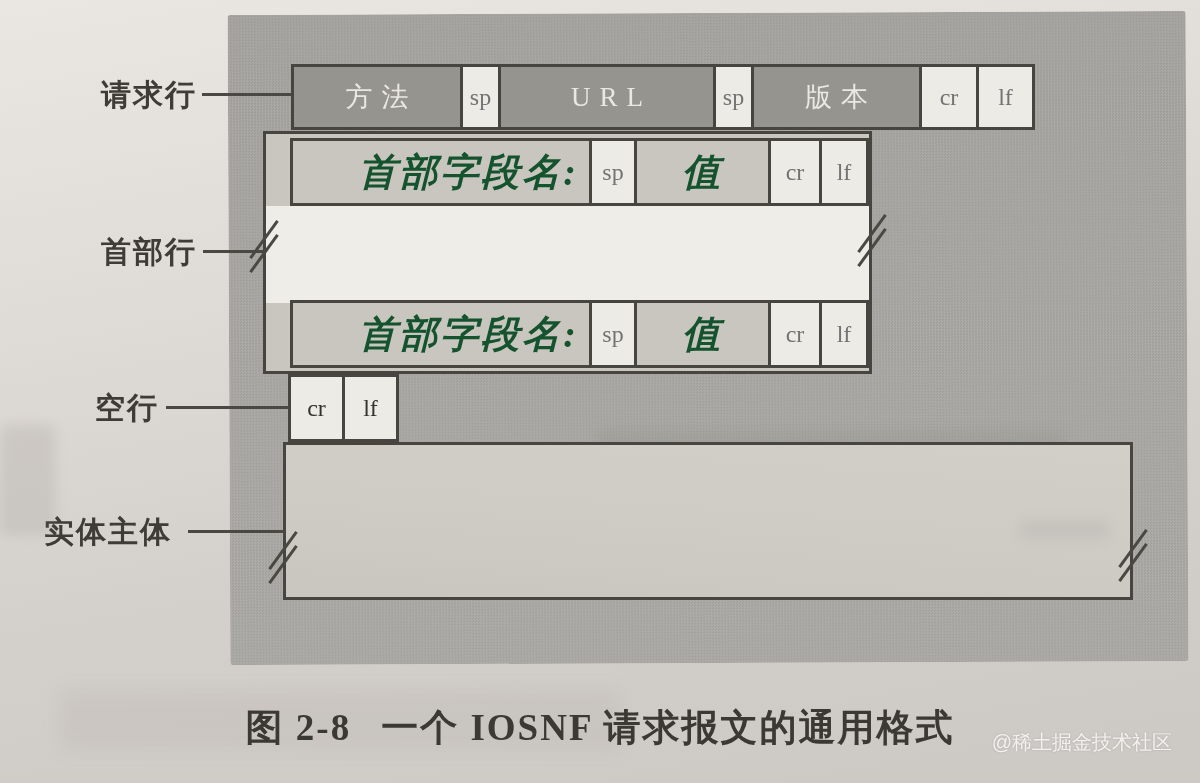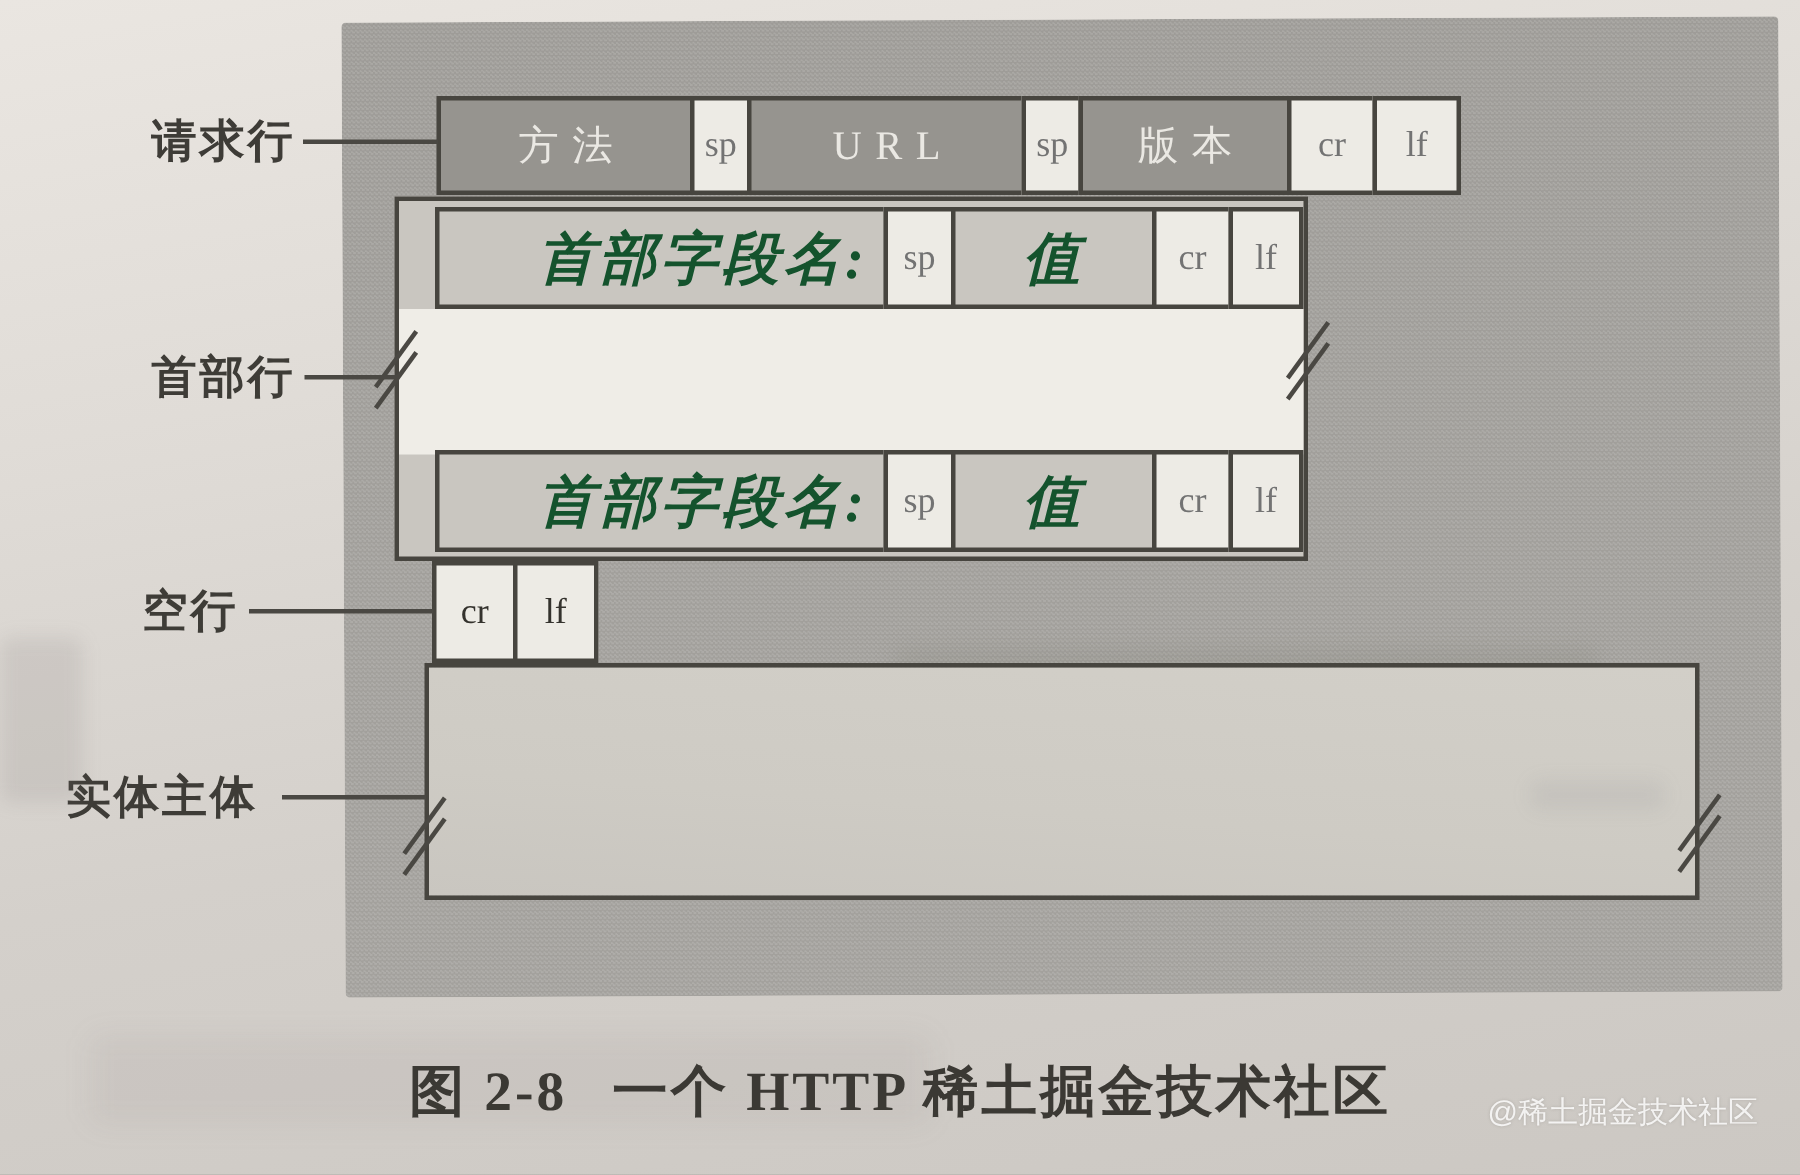--- a/index.html
+++ b/index.html
@@ -122,23 +122,23 @@
 </head>
 <body>
 
 <div id="photo">
 
   <div id="panel"></div>
 
   <div id="request-row" class="cellrow">
     <div class="cell cell-dark" style="width:172px">方法</div>
     <div class="cell cell-light" style="width:41px">sp</div>
-    <div class="cell cell-dark" style="width:186px">URL</div>
+    <div class="cell cell-dark" style="width:218px">URL</div>
     <div class="cell cell-light" style="width:41px">sp</div>
-    <div class="cell cell-dark" style="width:142px">版本</div>
+    <div class="cell cell-dark" style="width:171px">版本</div>
     <div class="cell cell-light" style="width:60px">cr</div>
     <div class="cell cell-light" style="width:59px">lf</div>
   </div>
 
   <div id="header-box">
     <div id="header-band">
       <div class="ghost g-band1"></div>
       <div class="ghost g-band2"></div>
     </div>
 
@@ -182,20 +182,20 @@
 
   <div id="ptr-request" class="pointer"></div>
   <div id="ptr-header" class="pointer"></div>
   <div id="ptr-blank" class="pointer"></div>
   <div id="ptr-entity" class="pointer"></div>
 
   <div class="ghost g-margin"></div>
   <div class="ghost g-foot"></div>
 
   <div id="caption">
-    <span class="cap-number">图 2-8</span><span class="cap-title">一个 HTTP 稀土掘金技术社区</span>
+    <span class="cap-number">图 2-8</span><span class="cap-title">一个 IOSNF 请求报文的通用格式</span>
   </div>
 
   <div id="watermark">
     <div class="wm1">@稀土掘金技术社区</div>
   </div>
 
 </div>
 
 </body></html>

